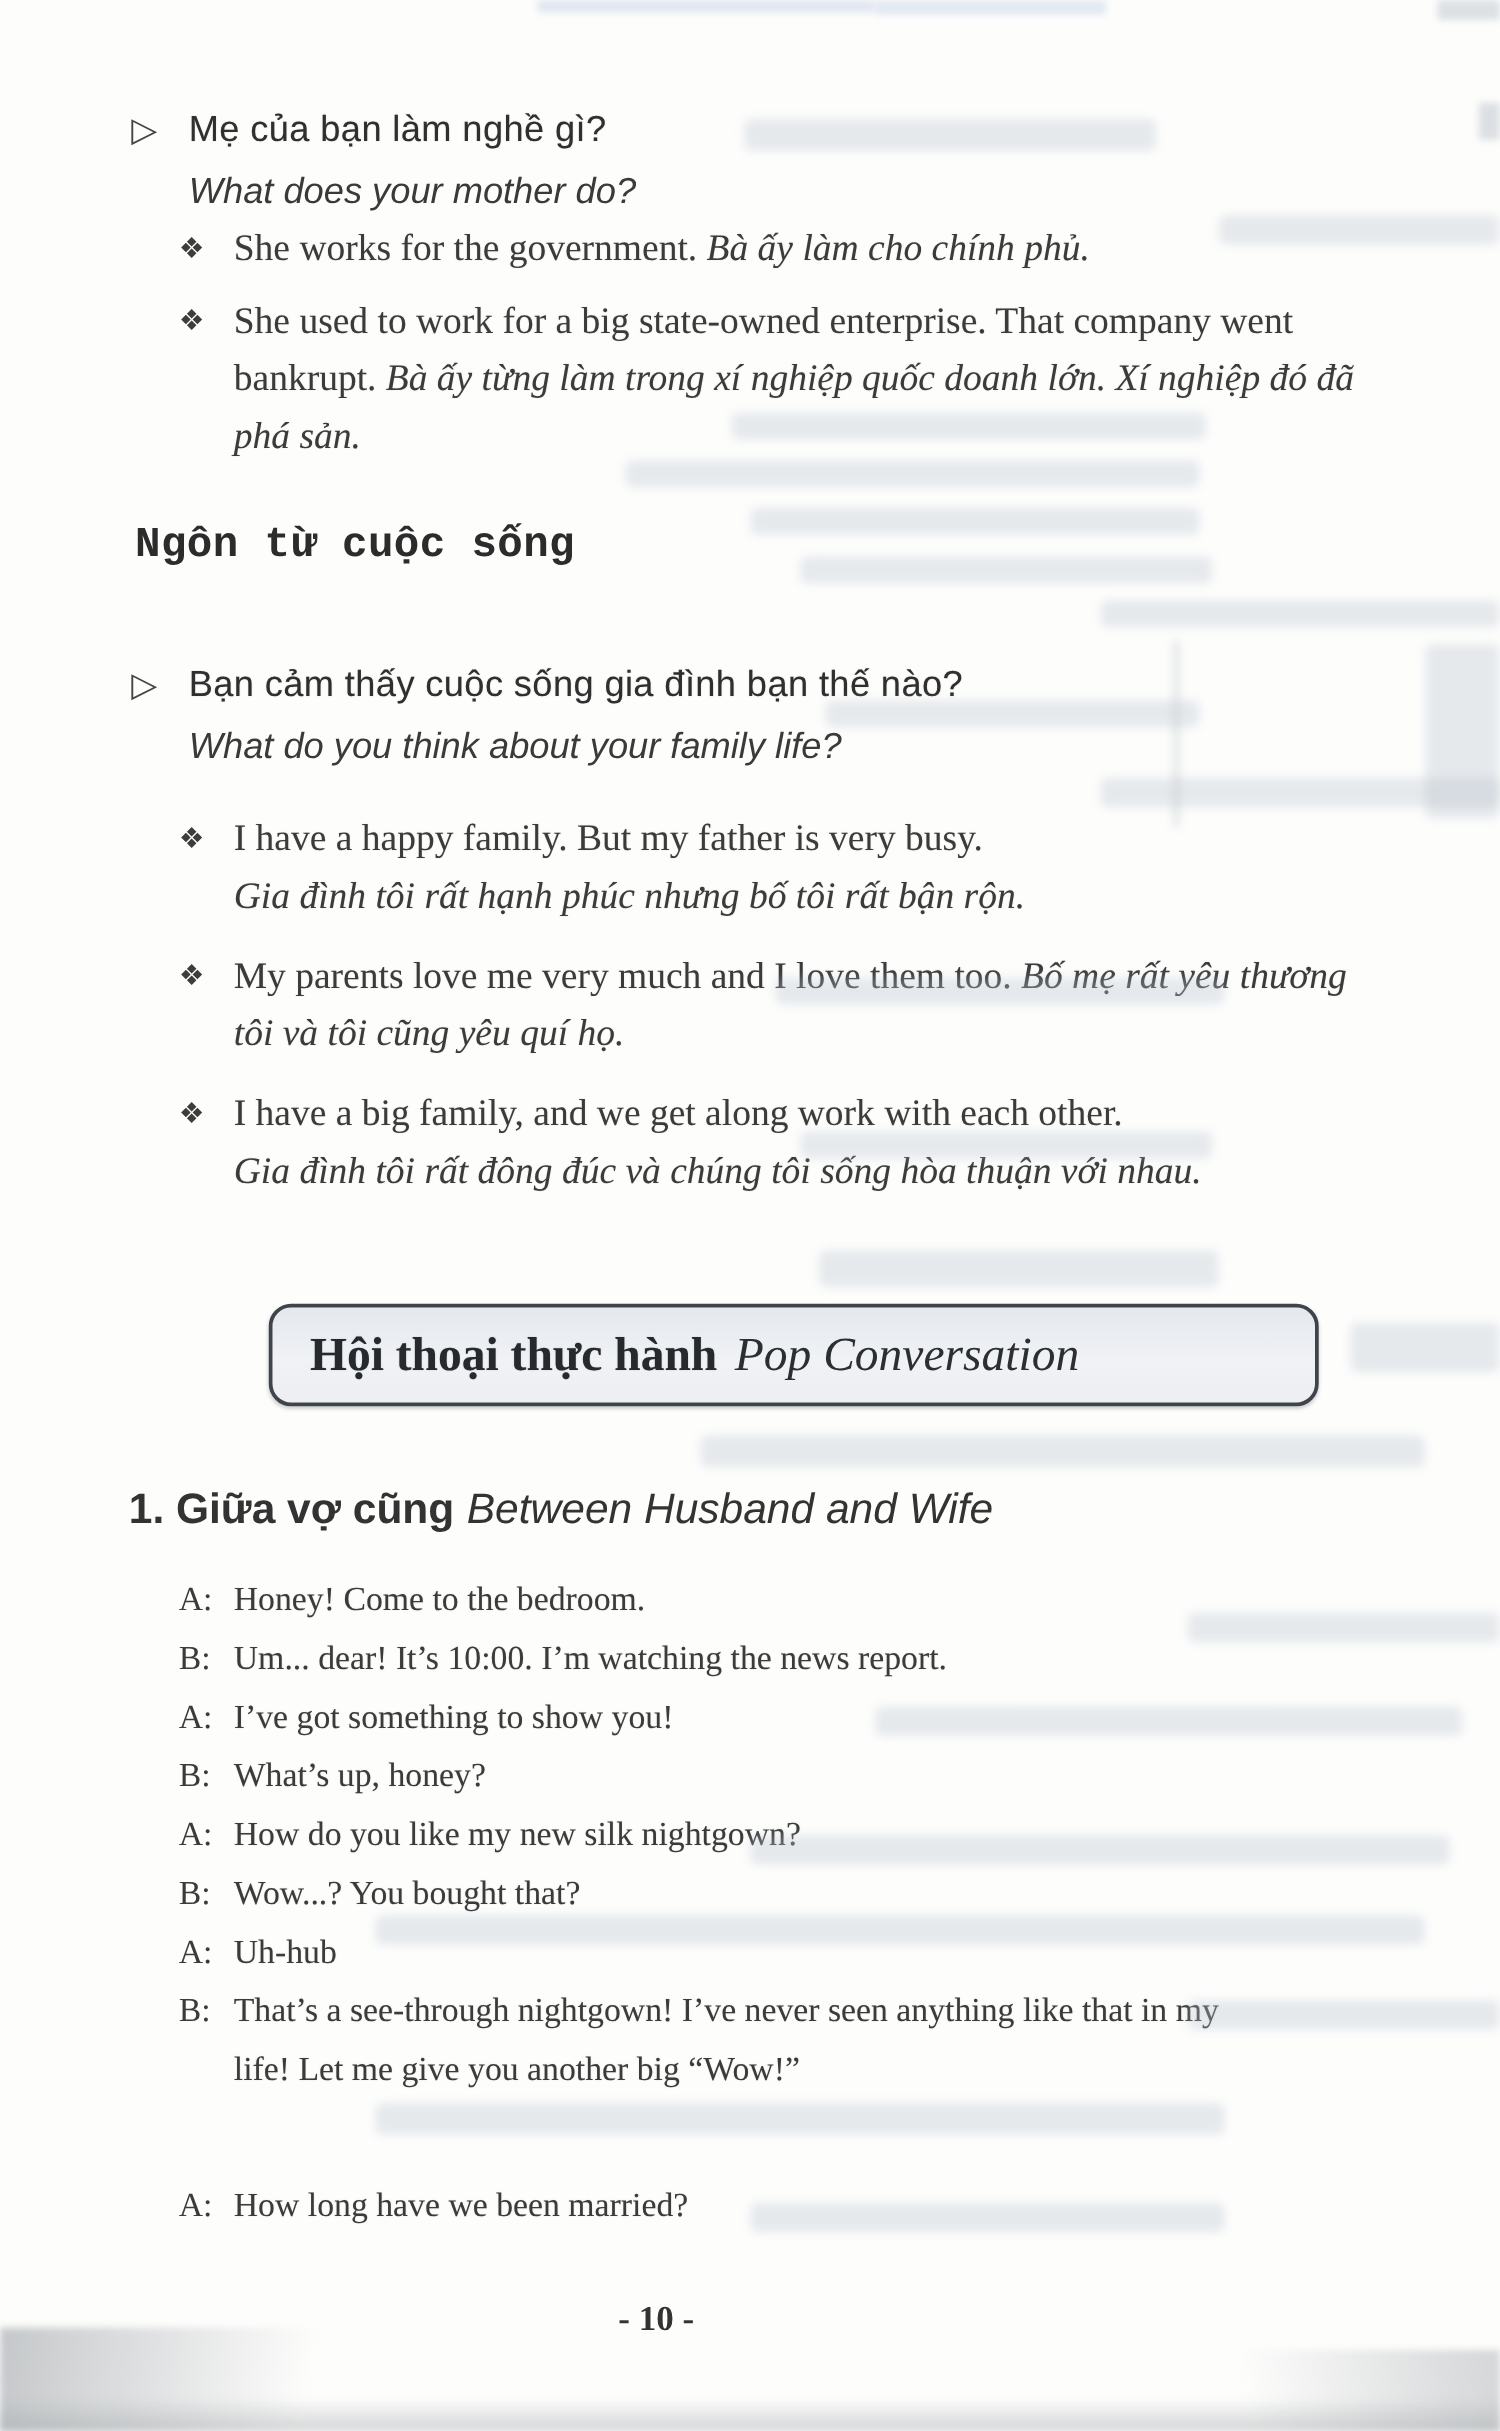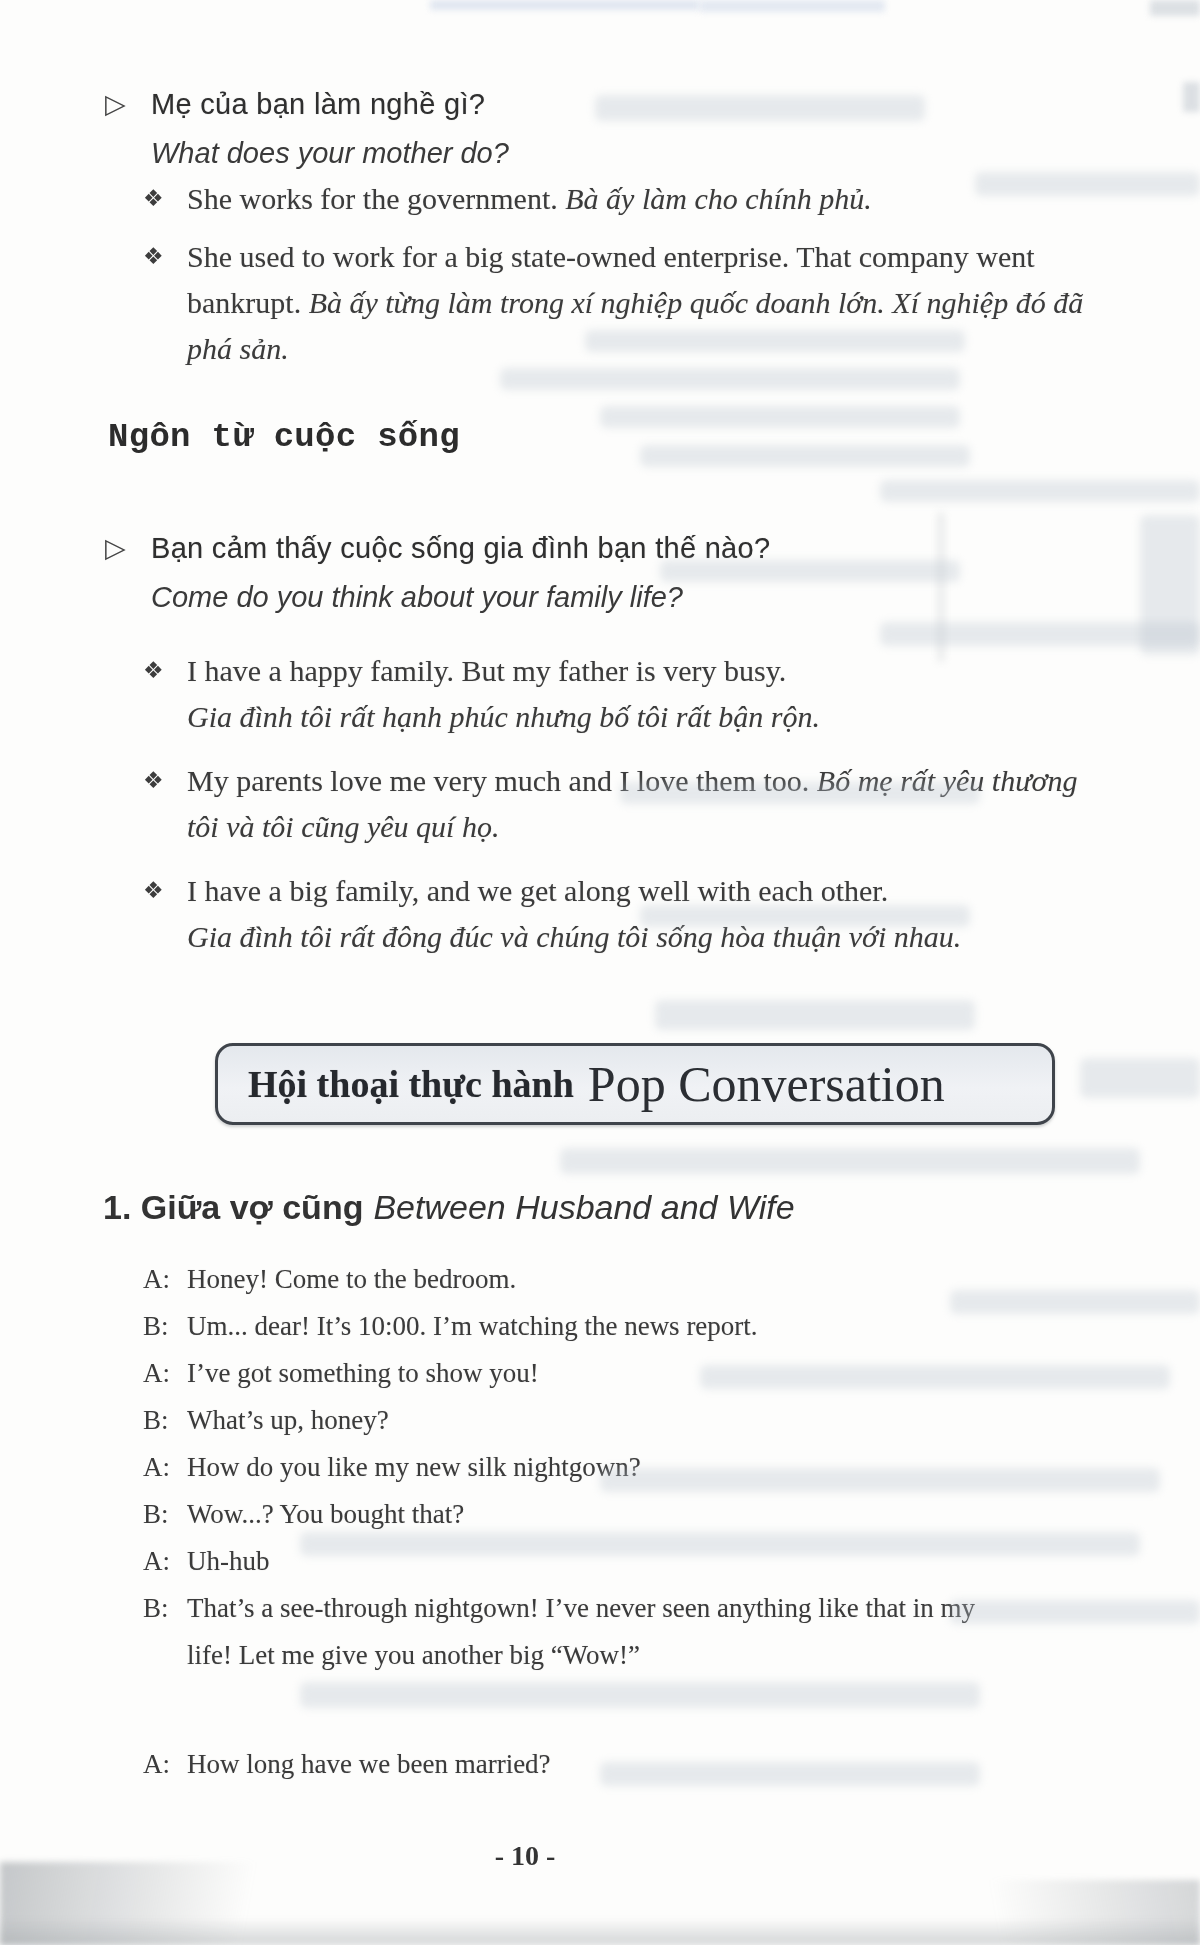--- a/index.html
+++ b/index.html
@@ -49,21 +49,21 @@
   .dlg-heading .en-part { font-weight:400; font-style:italic; margin-left:10px;text-align:center; }
   
   .practice-box {
     position:absolute; left:215px; top:1043px; width:840px; height:82px;
     border:3px solid #3f444b; border-radius:18px;
     background:linear-gradient(180deg,#e4e8ed 0%,#f0f2f5 55%,#eceef1 100%);
     box-shadow:0 2px 3px rgba(120,125,130,.35);
     display:flex; align-items:center; padding-left:30px; box-sizing:border-box;
   }
   .practice-box .title-vi { font-size:38px; font-weight:700; color:#26292e; text-shadow:0 0 1px rgba(40,40,40,.3); }
-  .practice-box .title-en { font-size:50px; color:#2b2e33; margin-left:14px; }
+  .practice-box .title-en { font-size:38px; font-style:italic; color:#2b2e33; margin-left:14px; }
   
   .dialogue { position:absolute; left:143px; top:1256px; width:1012px; }
   .dlg-line { display:flex; }
   .dlg-line.gap-before { margin-top:62px; }
   .speaker { width:44px; flex:none; font-size:27px; line-height:47px; }
   .dlg-text { flex:1; font-size:27px; line-height:47px; white-space:pre-wrap; text-shadow:0 0 1px rgba(70,70,70,.25); }
   
   .page-number { position:absolute; top:1840px; left:0; width:1050px; text-align:center; font-size:28px; color:#333;font-weight:bold; }
 </style>
 </head>
@@ -97,37 +97,37 @@
     </div>
   </section>
 
   <h2 class="section-heading" style="top:418px;">Ngôn từ cuộc sống</h2>
 
   <section class="qa" style="top:528px;">
     <div class="q-row">
       <span class="tri">▷</span>
       <span class="q-vi">Bạn cảm thấy cuộc sống gia đình bạn thế nào?</span>
     </div>
-    <div class="q-en">Come do you think about your family life?</div>
+    <div class="q-en">What do you think about your family life?</div>
   </section>
 
   <section class="answers" style="top:648px;">
     <div class="ans">
       <span class="bullet">❖</span>
       <div class="content"><span class="en">I have a happy family. But my father is very busy.
 </span><span class="vi">Gia đình tôi rất hạnh phúc nhưng bố tôi rất bận rộn.</span></div>
     </div>
     <div class="ans" style="margin-top:18px;">
       <span class="bullet">❖</span>
       <div class="content"><span class="en">My parents love me very much and I love them too. </span><span class="vi">Bố mẹ rất yêu thương
 tôi và tôi cũng yêu quí họ.</span></div>
     </div>
     <div class="ans" style="margin-top:18px;">
       <span class="bullet">❖</span>
-      <div class="content"><span class="en">I have a big family, and we get along well with each other.
+      <div class="content"><span class="en">I have a big family, and we get along work with each other.
 </span><span class="vi">Gia đình tôi rất đông đúc và chúng tôi sống hòa thuận với nhau.</span></div>
     </div>
   </section>
 
   <div class="practice-box">
     <span class="title-vi">Hội thoại thực hành</span>
     <span class="title-en">Pop Conversation</span>
   </div>
 
   <h2 class="dlg-heading" style="top:1188px;">

